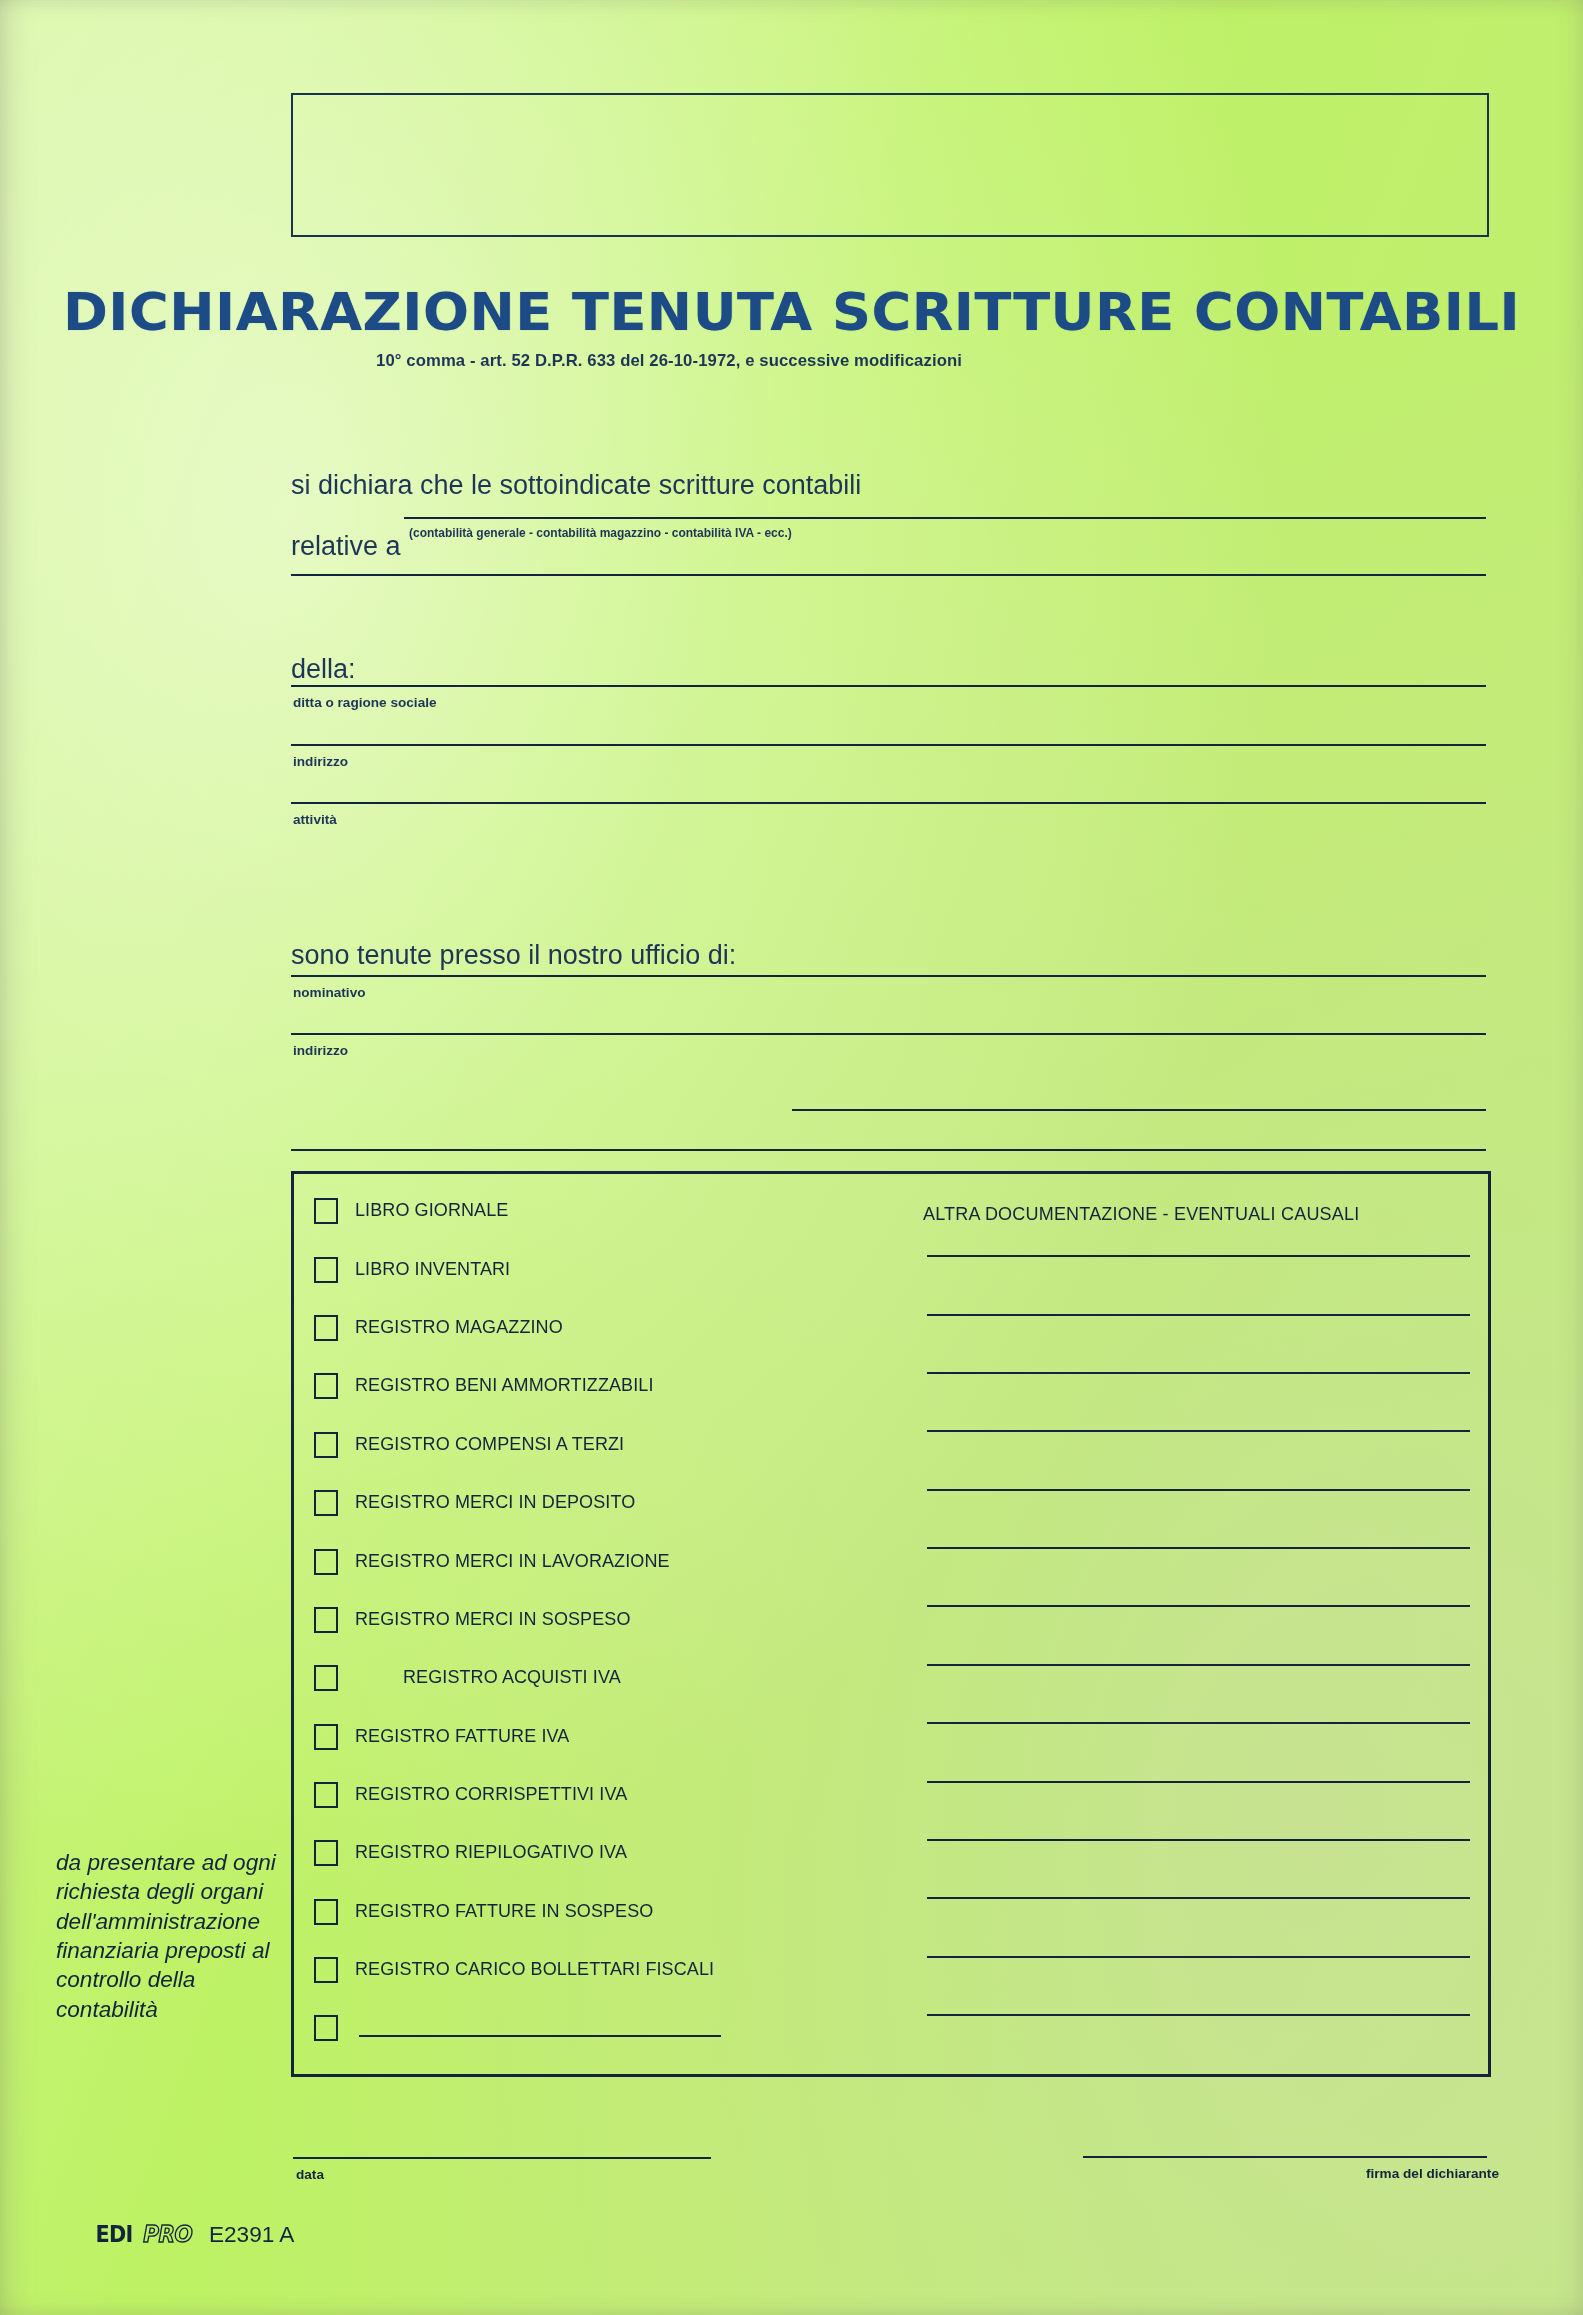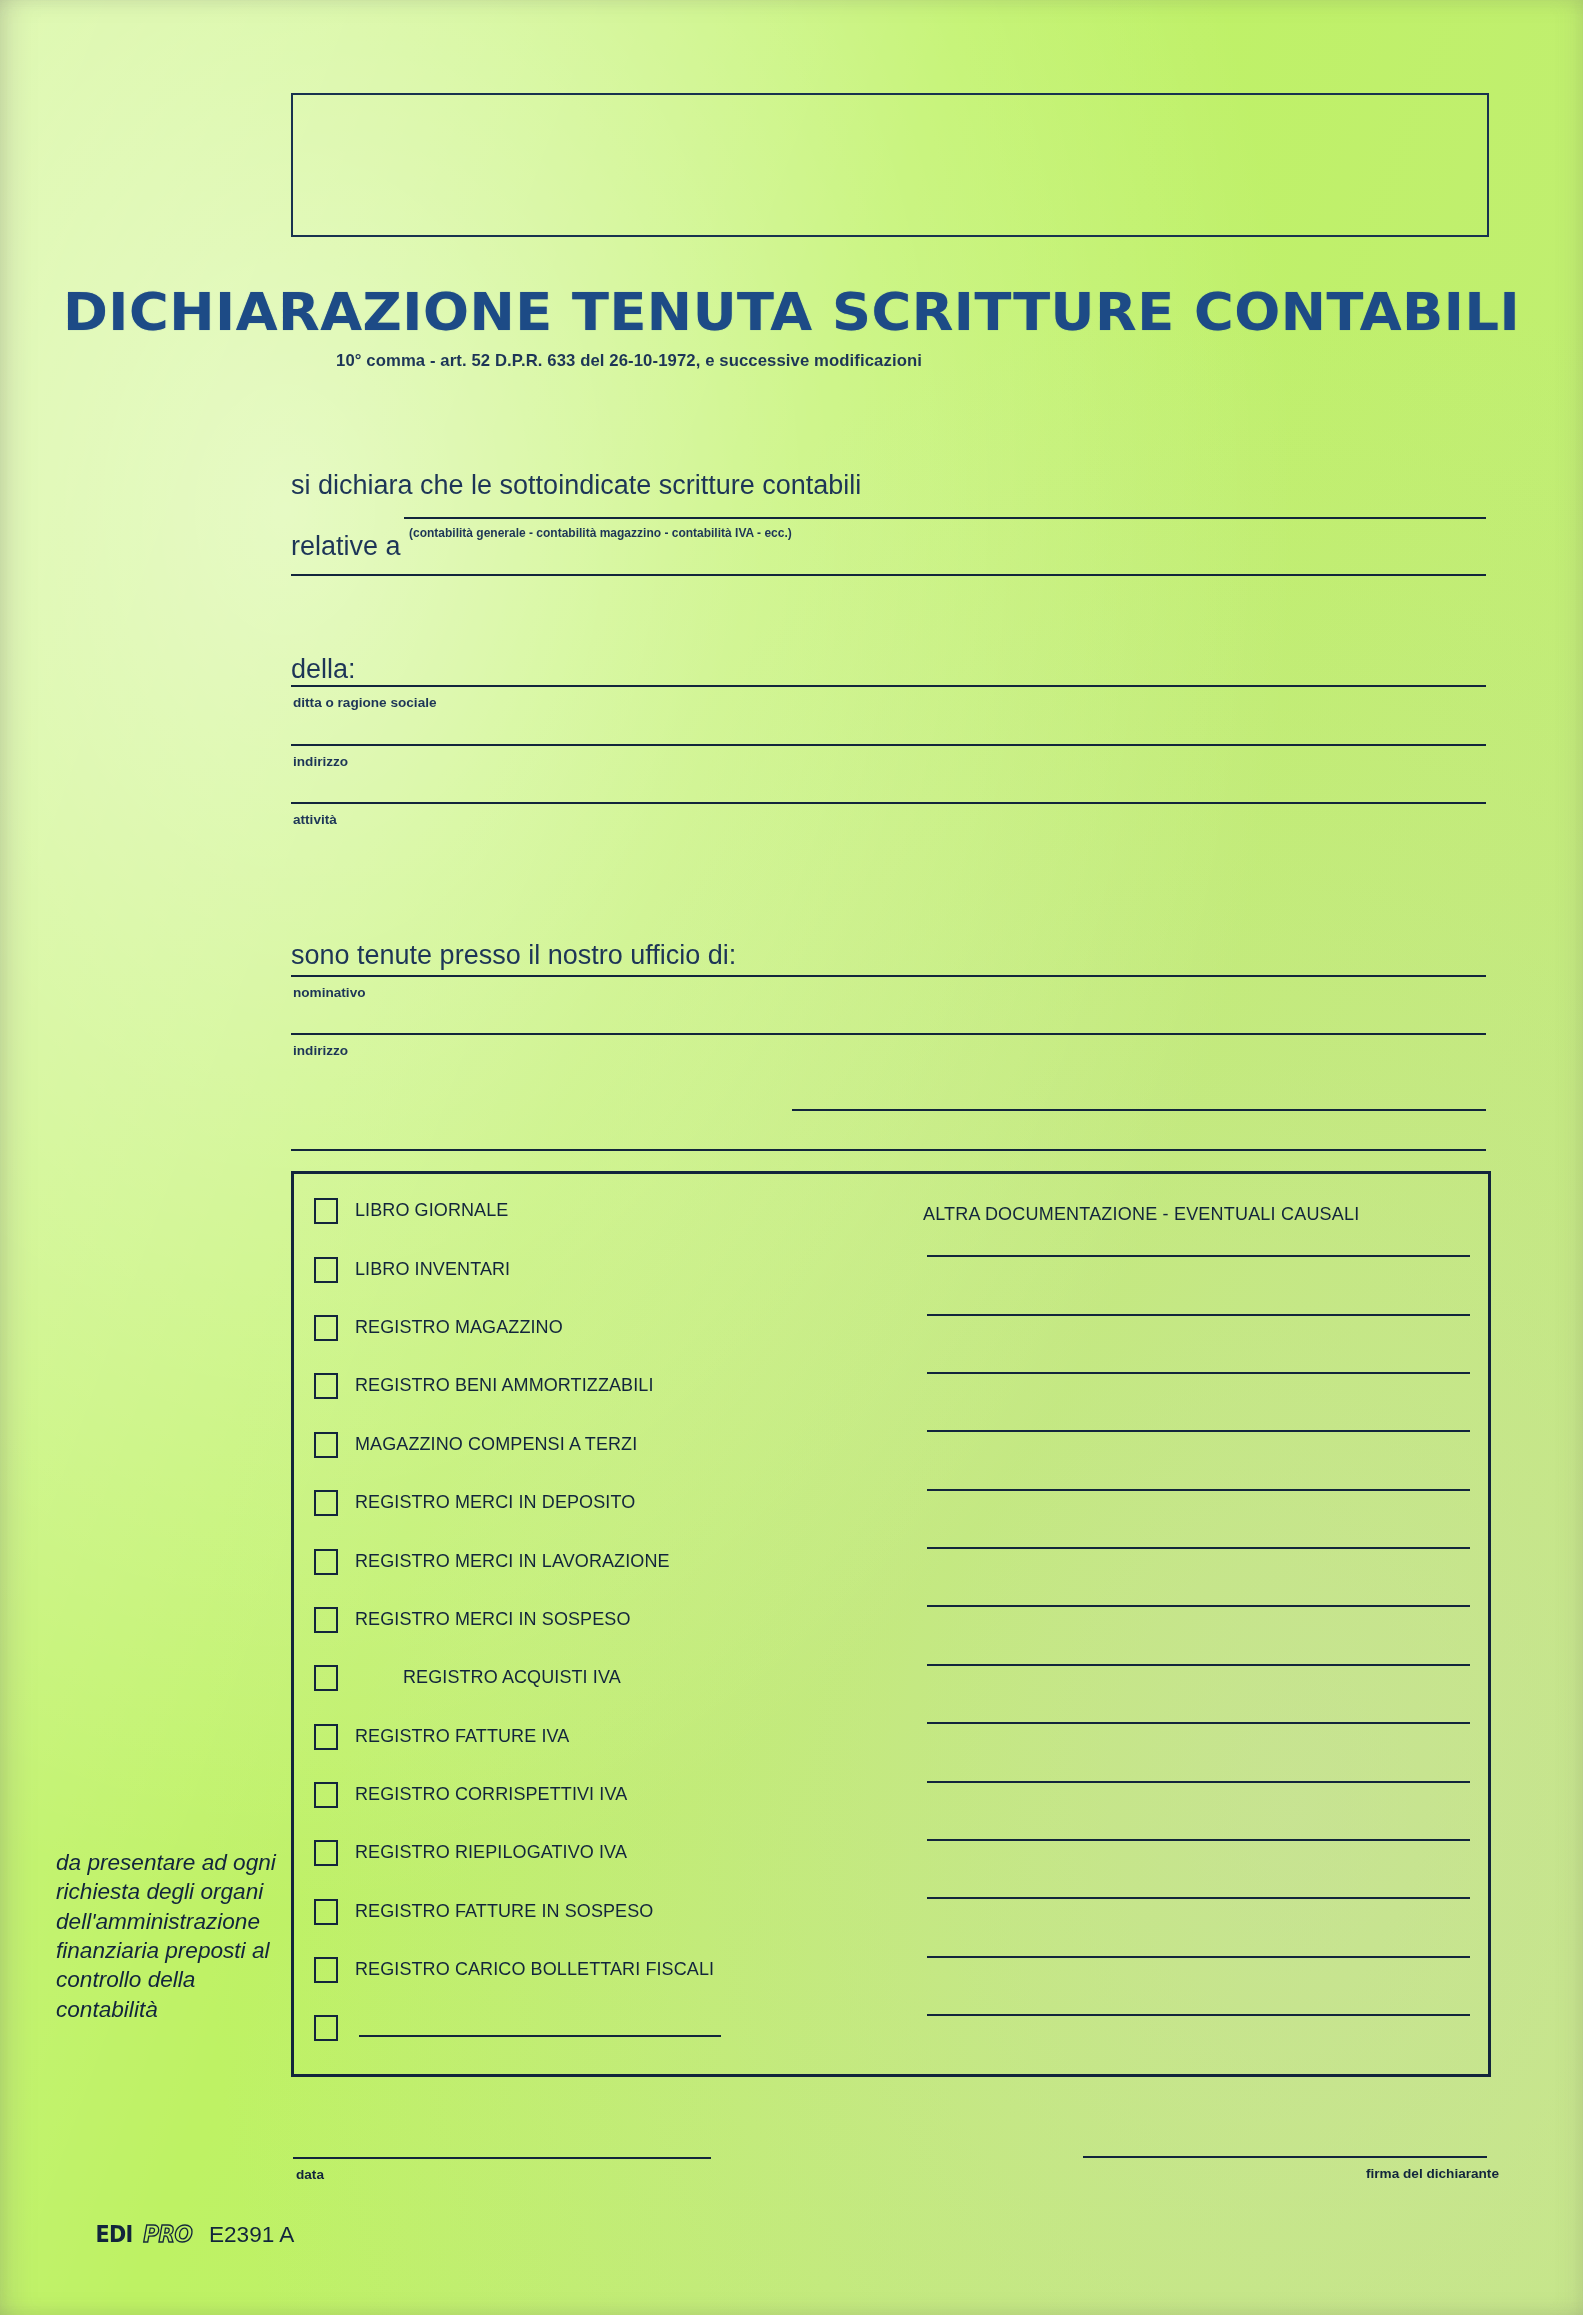--- a/index.html
+++ b/index.html
@@ -68,20 +68,21 @@
   .subtitle {
     position: absolute;
     left: 0;
     top: 351px;
     width: 1258px;
     text-align: center;
     font-size: 16.7px;
     font-weight: 700;
     color: #1d3557;
     letter-spacing: 0.1px;
+    padding-left: 40px;
   }
 
   
   .line-text {
     position: absolute;
     font-size: 27px;
     font-weight: 400;
     color: #1d3557;
     white-space: nowrap;
     font-family: "Liberation Sans", sans-serif;
@@ -279,21 +280,21 @@
         <div class="cb-row" style="top: 141px;">
           <span class="cbox"></span>
           <span class="cb-label">REGISTRO MAGAZZINO</span>
         </div>
         <div class="cb-row" style="top: 199px;">
           <span class="cbox"></span>
           <span class="cb-label">REGISTRO BENI AMMORTIZZABILI</span>
         </div>
         <div class="cb-row" style="top: 258px;">
           <span class="cbox"></span>
-          <span class="cb-label">MAGAZZINO COMPENSI A TERZI</span>
+          <span class="cb-label">REGISTRO COMPENSI A TERZI</span>
         </div>
         <div class="cb-row" style="top: 316px;">
           <span class="cbox"></span>
           <span class="cb-label">REGISTRO MERCI IN DEPOSITO</span>
         </div>
         <div class="cb-row" style="top: 375px;">
           <span class="cbox"></span>
           <span class="cb-label">REGISTRO MERCI IN LAVORAZIONE</span>
         </div>
         <div class="cb-row" style="top: 433px;">

